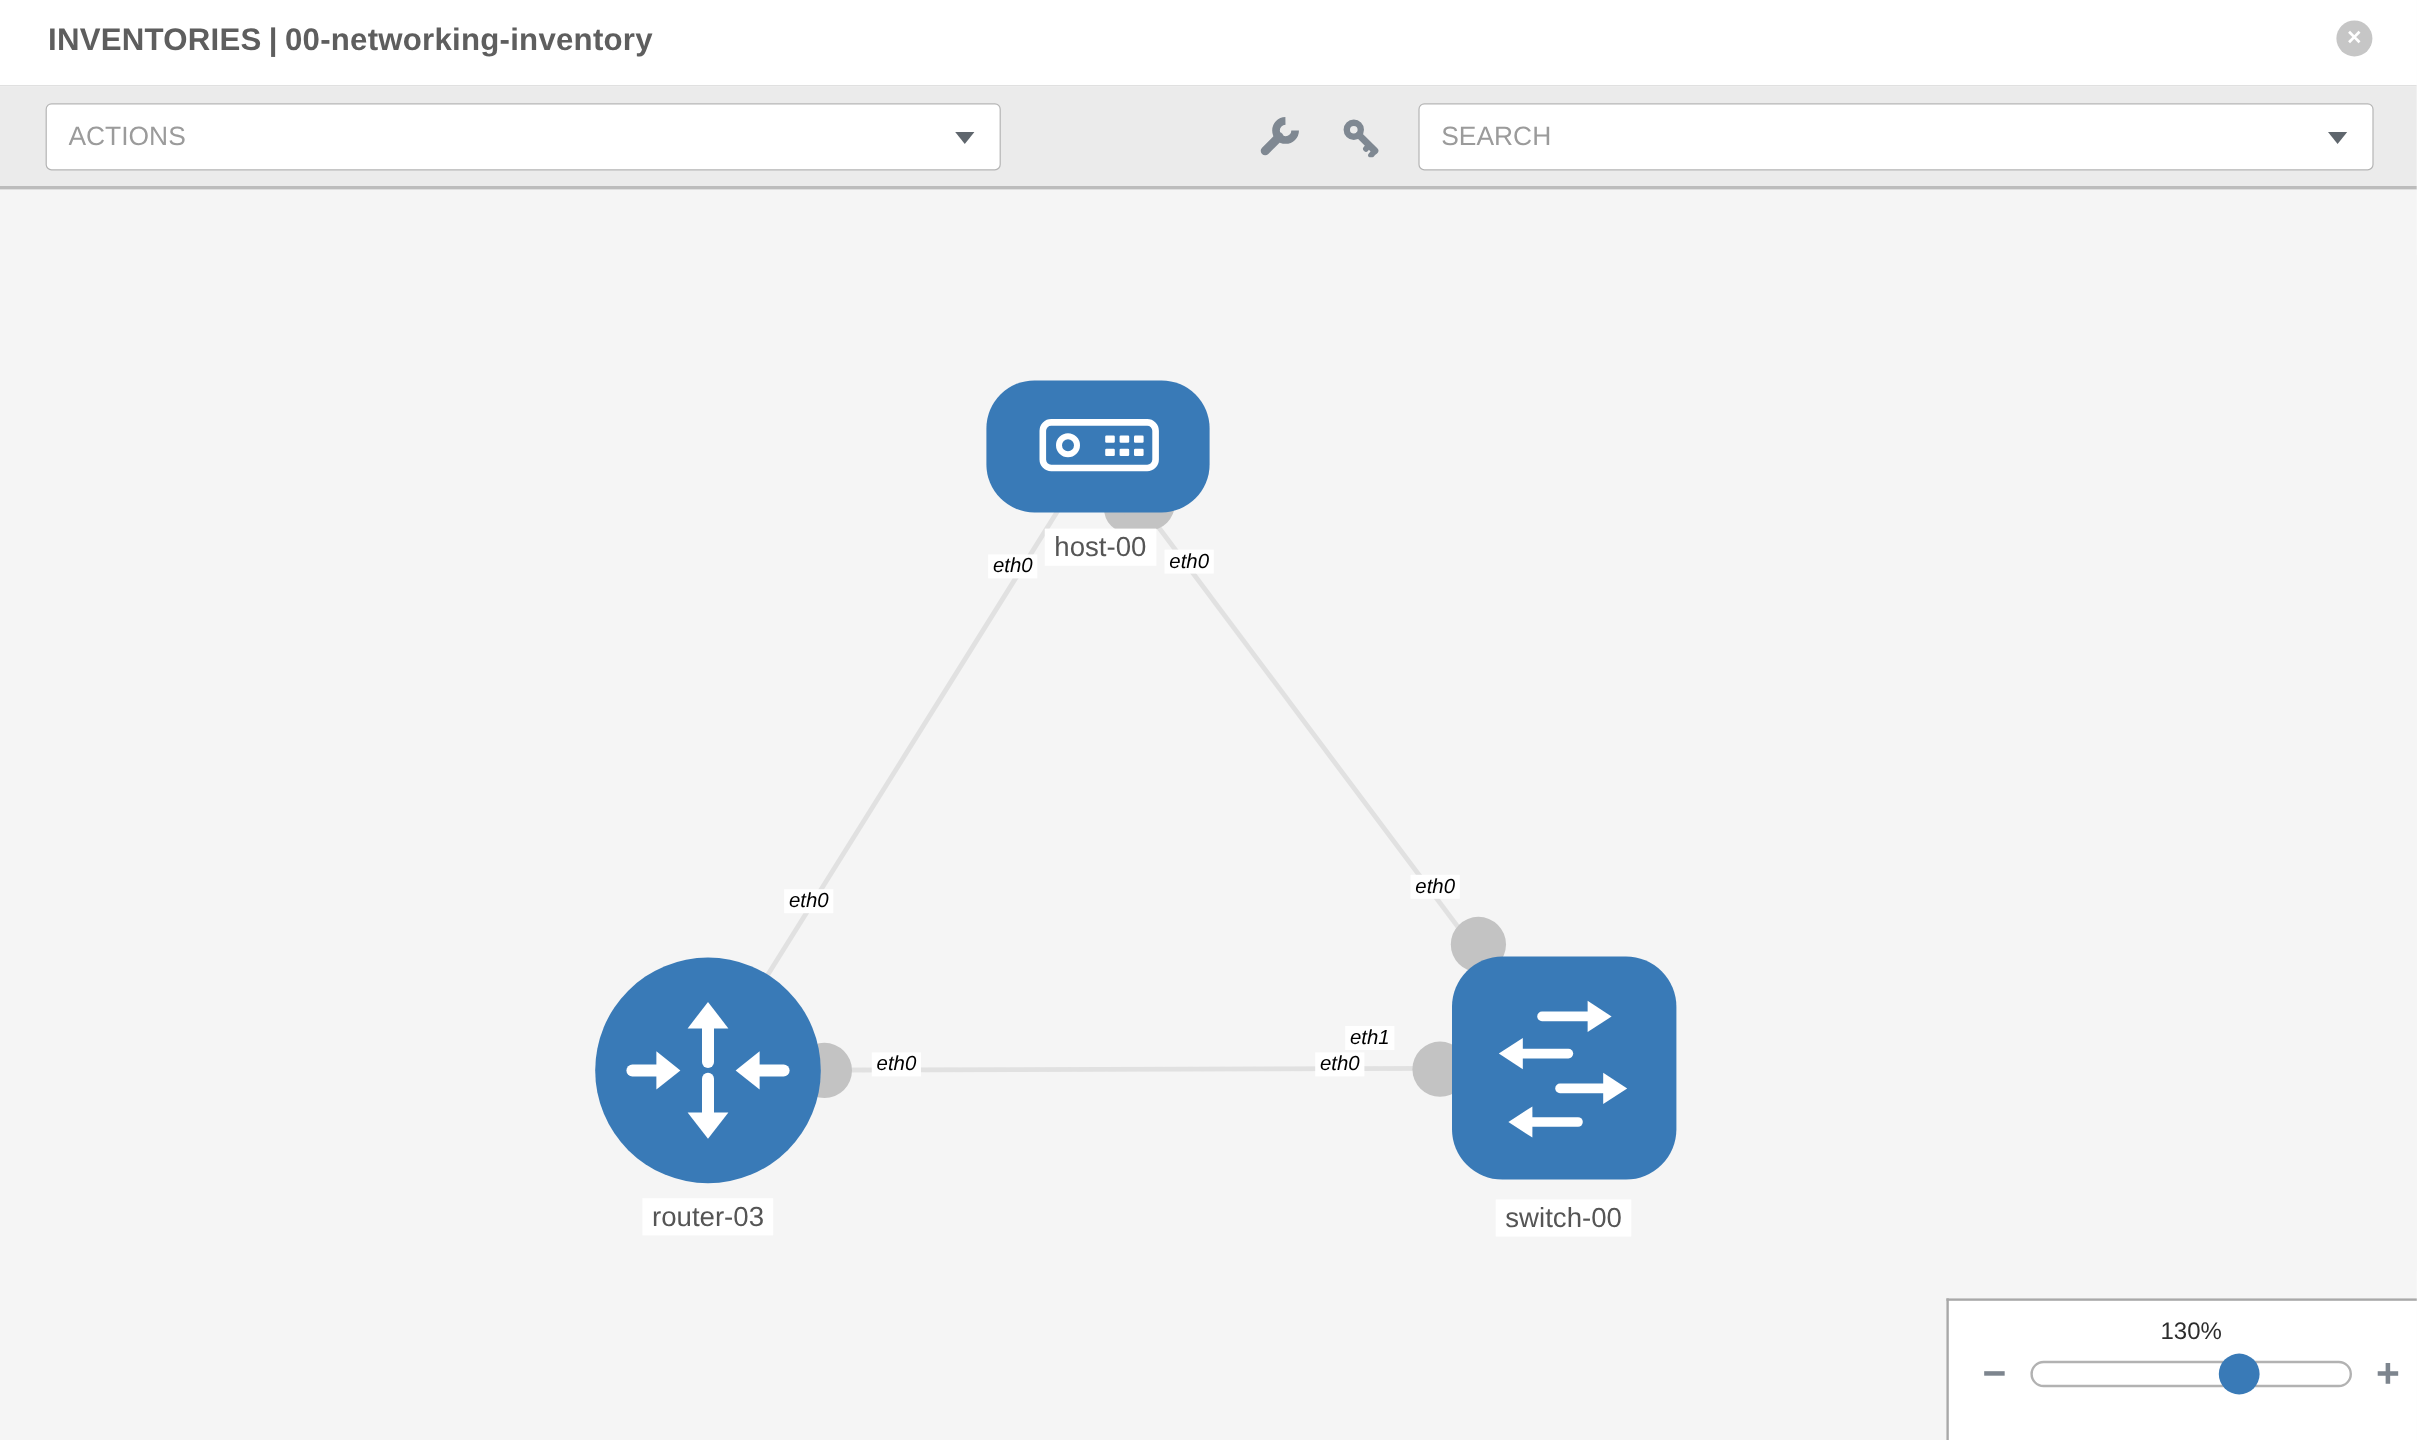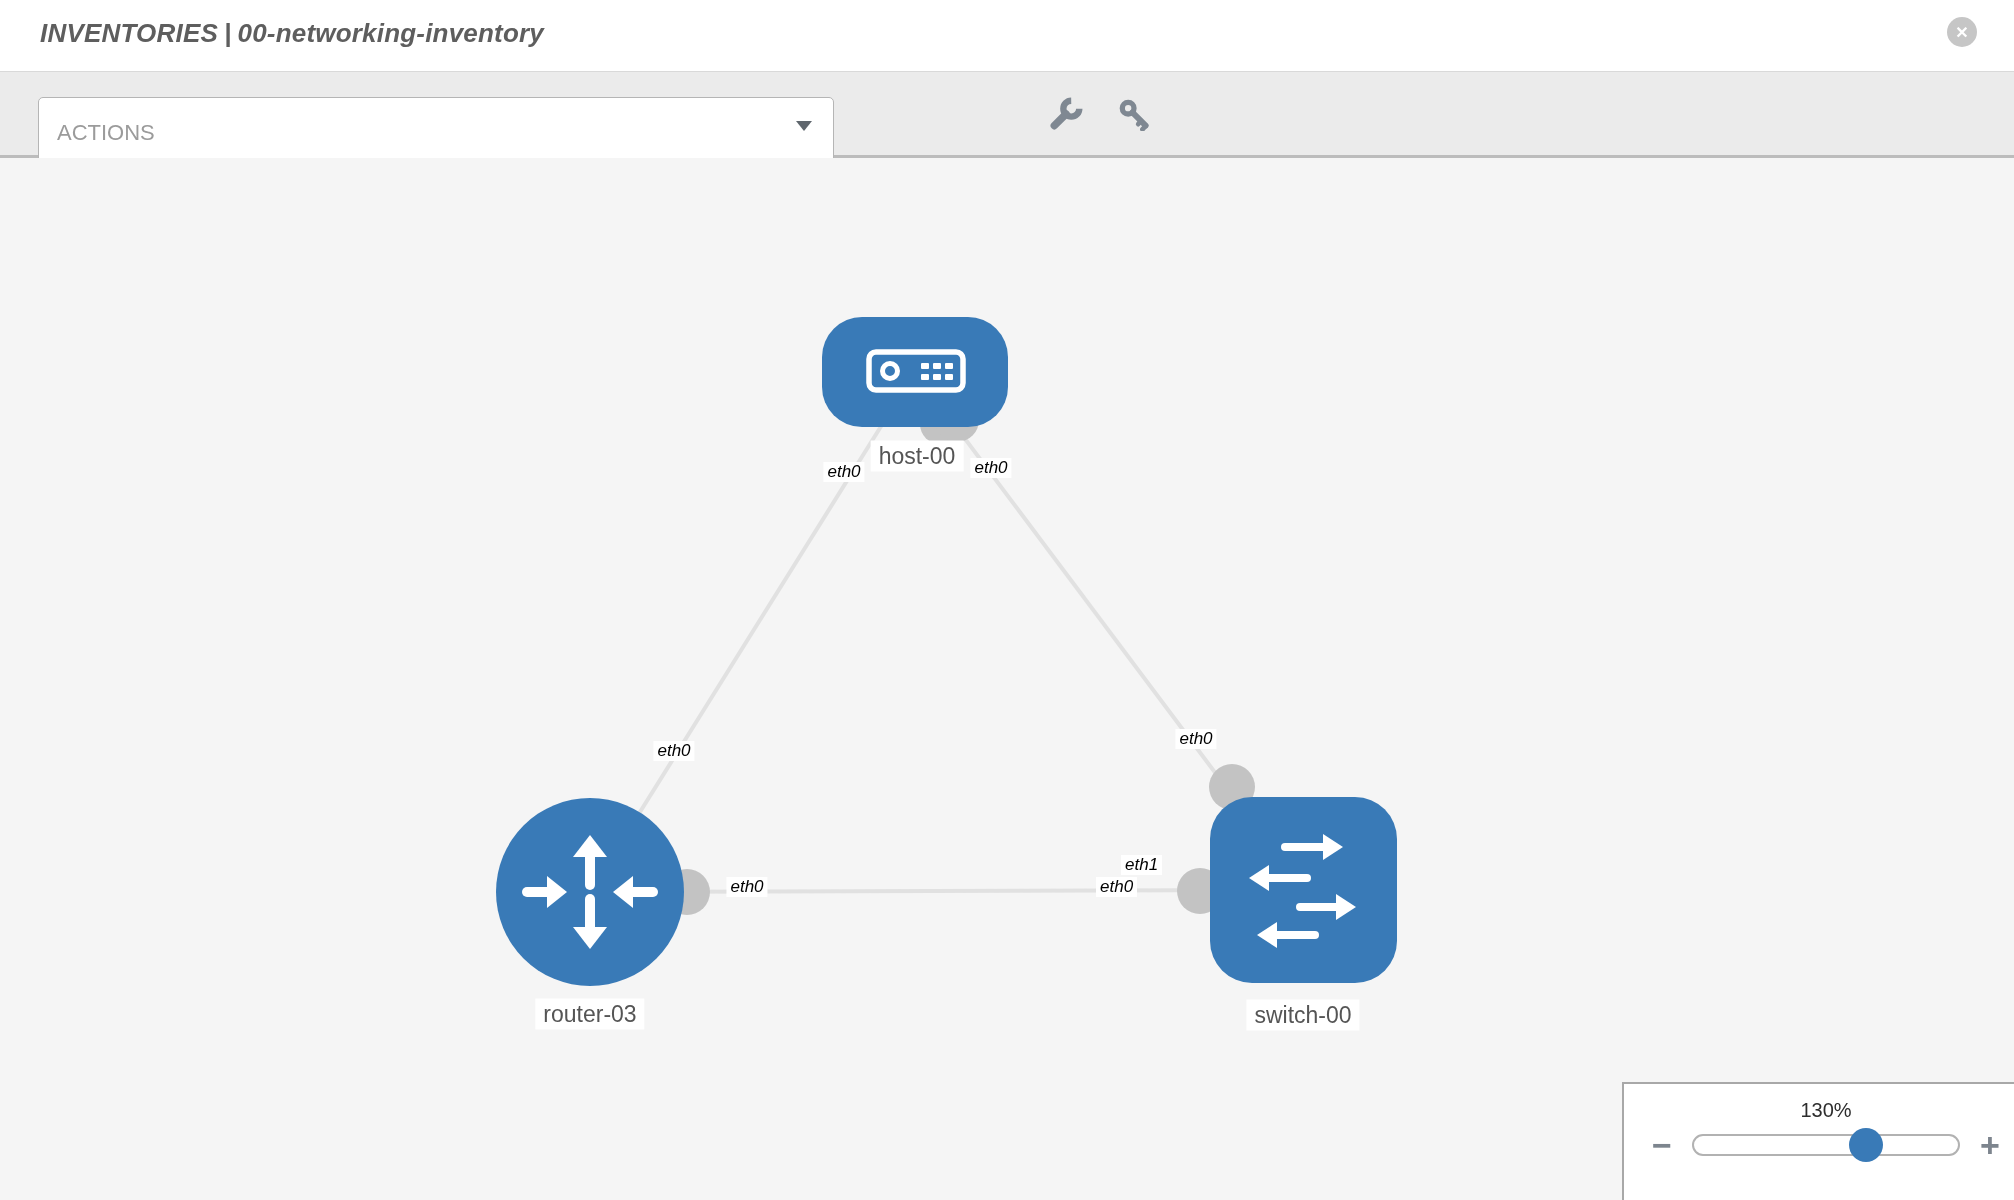--- a/index.html
+++ b/index.html
@@ -8,31 +8,31 @@
     width:2014px; height:1200px; overflow:hidden;
     font-family:"Liberation Sans", sans-serif;
     background:#ffffff;
   }
   .app { position:relative; width:2014px; height:1200px; }
 
   
   .header { position:absolute; top:0; left:0; width:100%; height:72px;
             background:#ffffff; border-bottom:1px solid #d9d9d9; }
   .title { position:absolute; left:40px; top:18px; font-size:26px;
-           font-weight:bold; color:#5e5e5e; letter-spacing:.2px;font-style:italic; }
+           font-weight:bold; color:#5e5e5e; letter-spacing:.2px; }
   .title .sep { padding:0 6px; }
   .close-btn { position:absolute; left:1947px; top:17px; width:30px; height:30px;
                border-radius:50%; background:#c6c6c6; color:#ffffff;
                display:flex; align-items:center; justify-content:center;
                font-size:16px; font-weight:bold; cursor:pointer; }
 
   
   .toolbar { position:absolute; top:72px; left:0; width:100%; height:86px;
              background:#ebebeb; border-bottom:3px solid #bcbcbc; }
-  .combo { position:absolute; top:25px; height:71px; width:796px; }
+  .combo { position:absolute; top:14px; height:56px; width:796px; }
   .combo.actions { left:38px; }
   .combo.search  { left:1182px; }
   .combo input { width:100%; height:100%; border:1px solid #b5b5b5; border-radius:5px;
                  padding:0 52px 0 18px; font-size:22px; font-family:inherit;
                  color:#666666; background:#ffffff; outline:none; }
   .combo input::placeholder { color:#9b9b9b; opacity:1; }
   .caret { position:absolute; right:22px; top:24px; width:0; height:0;
            border-left:8px solid transparent; border-right:8px solid transparent;
            border-top:10px solid #5f666d; pointer-events:none; }
   .tool { position:absolute; top:25px; width:34px; height:34px; cursor:pointer; }
@@ -97,20 +97,24 @@
 
     <span class="tool key">
       <svg viewBox="0 0 32 32" width="34" height="34">
         <circle cx="10.5" cy="10.5" r="5.5" fill="none" stroke="#7f8892" stroke-width="5"></circle>
         <line x1="14.5" y1="14.5" x2="27" y2="27" stroke="#7f8892" stroke-width="5.5" stroke-linecap="round"></line>
         <line x1="22.5" y1="22.5" x2="20" y2="25.5" stroke="#7f8892" stroke-width="4.5" stroke-linecap="round"></line>
         <line x1="27" y1="27" x2="24" y2="30.5" stroke="#7f8892" stroke-width="4.5" stroke-linecap="round"></line>
       </svg>
     </span>
 
+    <div class="combo search">
+      <input placeholder="SEARCH" style="">
+      <span class="caret"></span>
+    </div>
   </div>
 
   <div class="canvas">
 
     <svg class="graph" width="2014" height="1042" viewBox="0 0 2014 1042">
 
       <g stroke="#e1e1e1" stroke-width="4">
         <line x1="590" y1="734" x2="915" y2="214"></line>
         <line x1="915" y1="214" x2="1303" y2="732"></line>
         <line x1="590" y1="734" x2="1303" y2="732"></line>

